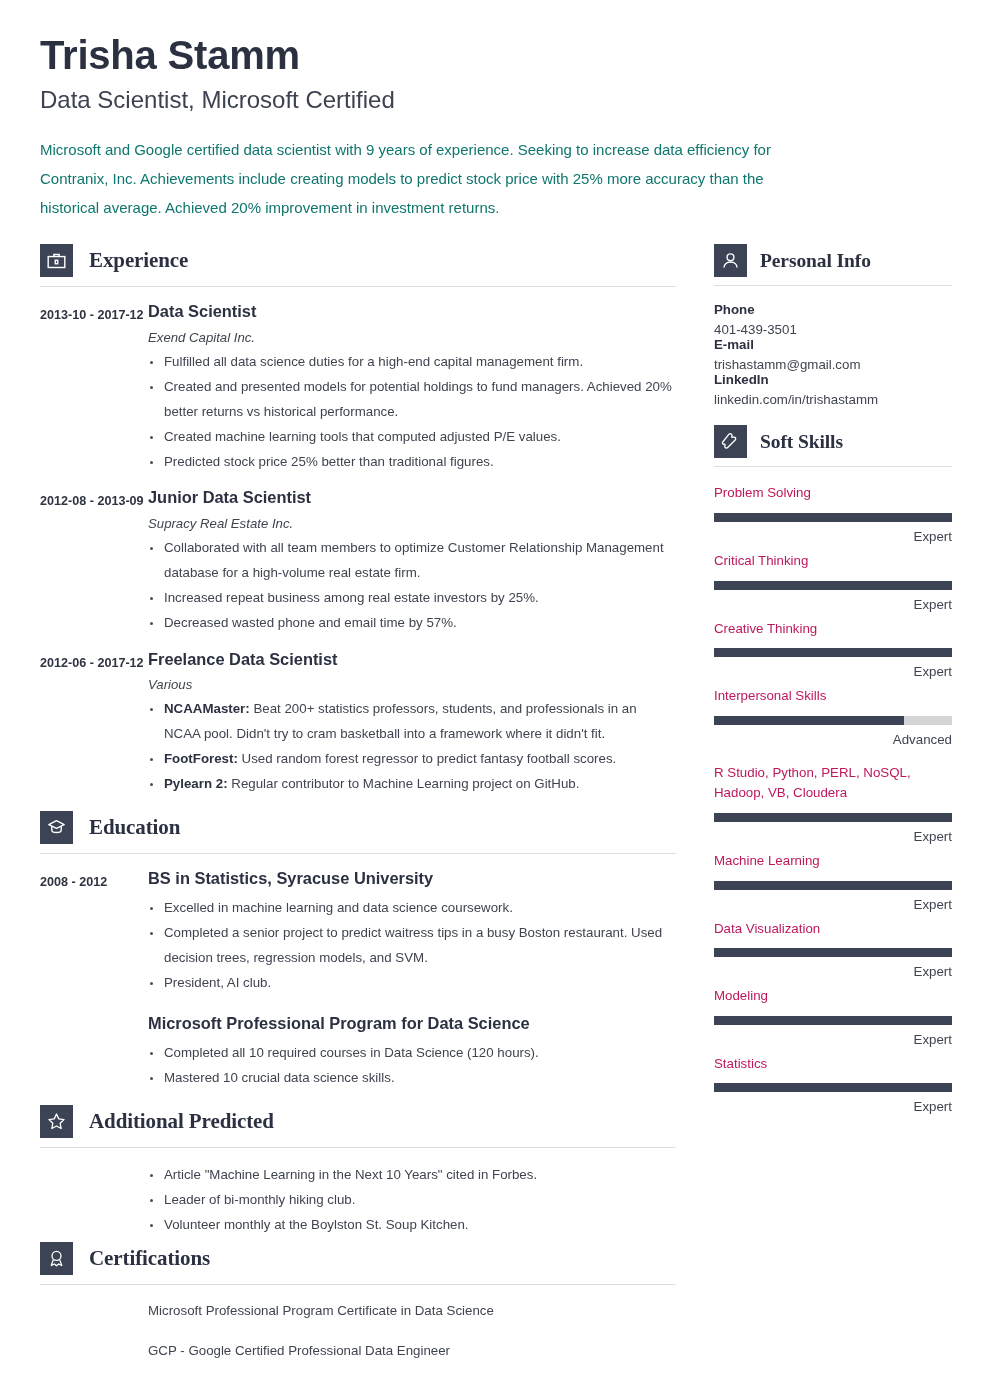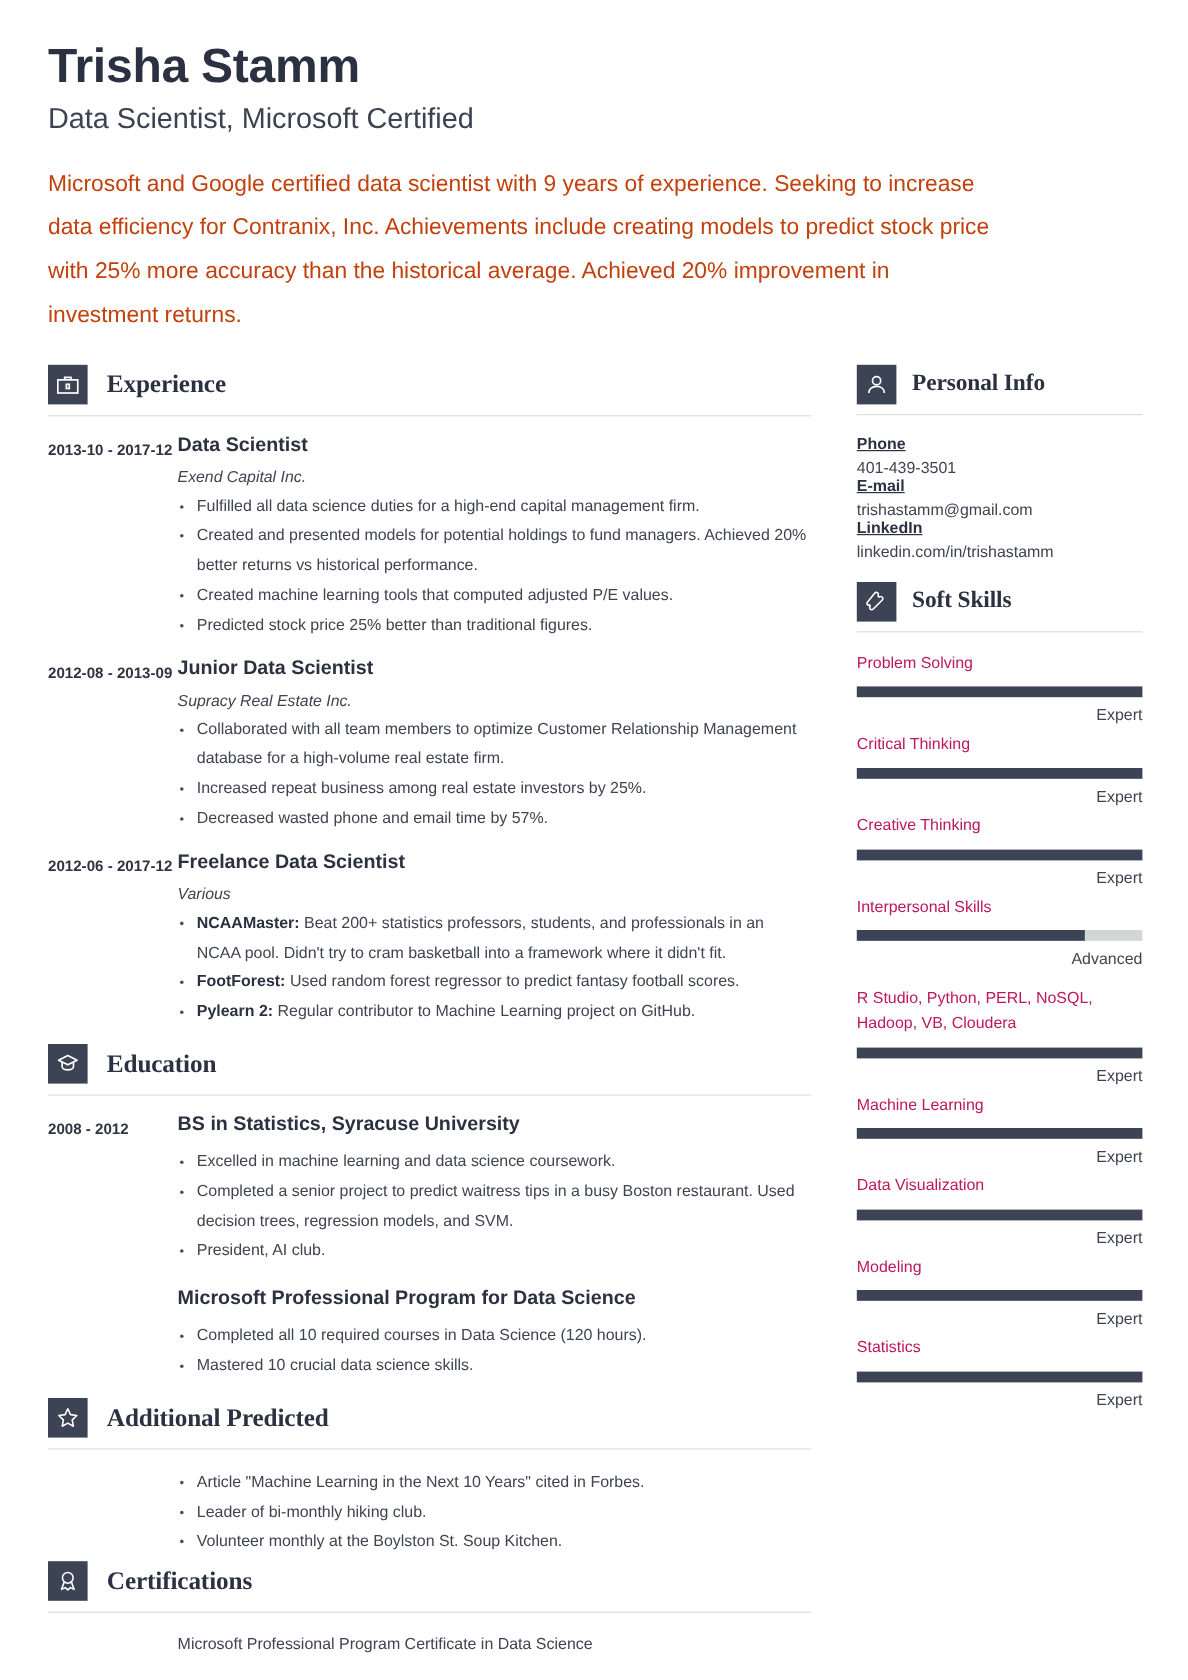--- a/index.html
+++ b/index.html
@@ -36,23 +36,23 @@
   }
 
   .job-title {
     font-size: 24px;
     font-weight: normal;
     color: #3d4250;
     margin-bottom: 22px;
   }
 
   .summary {
-    font-size: 19px;
+    font-size: 15px;
     line-height: 1.92;
-    color: #c2410c;
+    color: #0f766e;
     max-width: 858px;
   }
 
   
   .body-cols {
     display: flex;
     align-items: flex-start;
   }
 
   .col-main { width: 636px; flex: none; }
@@ -162,21 +162,20 @@
   }
 
   .act-list { padding-left: 108px; }
 
   
   .info-label {
     font-size: 13.3px;
     font-weight: bold;
     color: #2c3142;
     margin-bottom: 5px;
-    text-decoration: underline;
   }
   .info-value {
     font-size: 13.3px;
     color: #3f4450;
     margin-bottom: 16px;
   }
   .info-value:last-child { margin-bottom: 0; }
 
   .skill { margin-bottom: 7px; }
 

